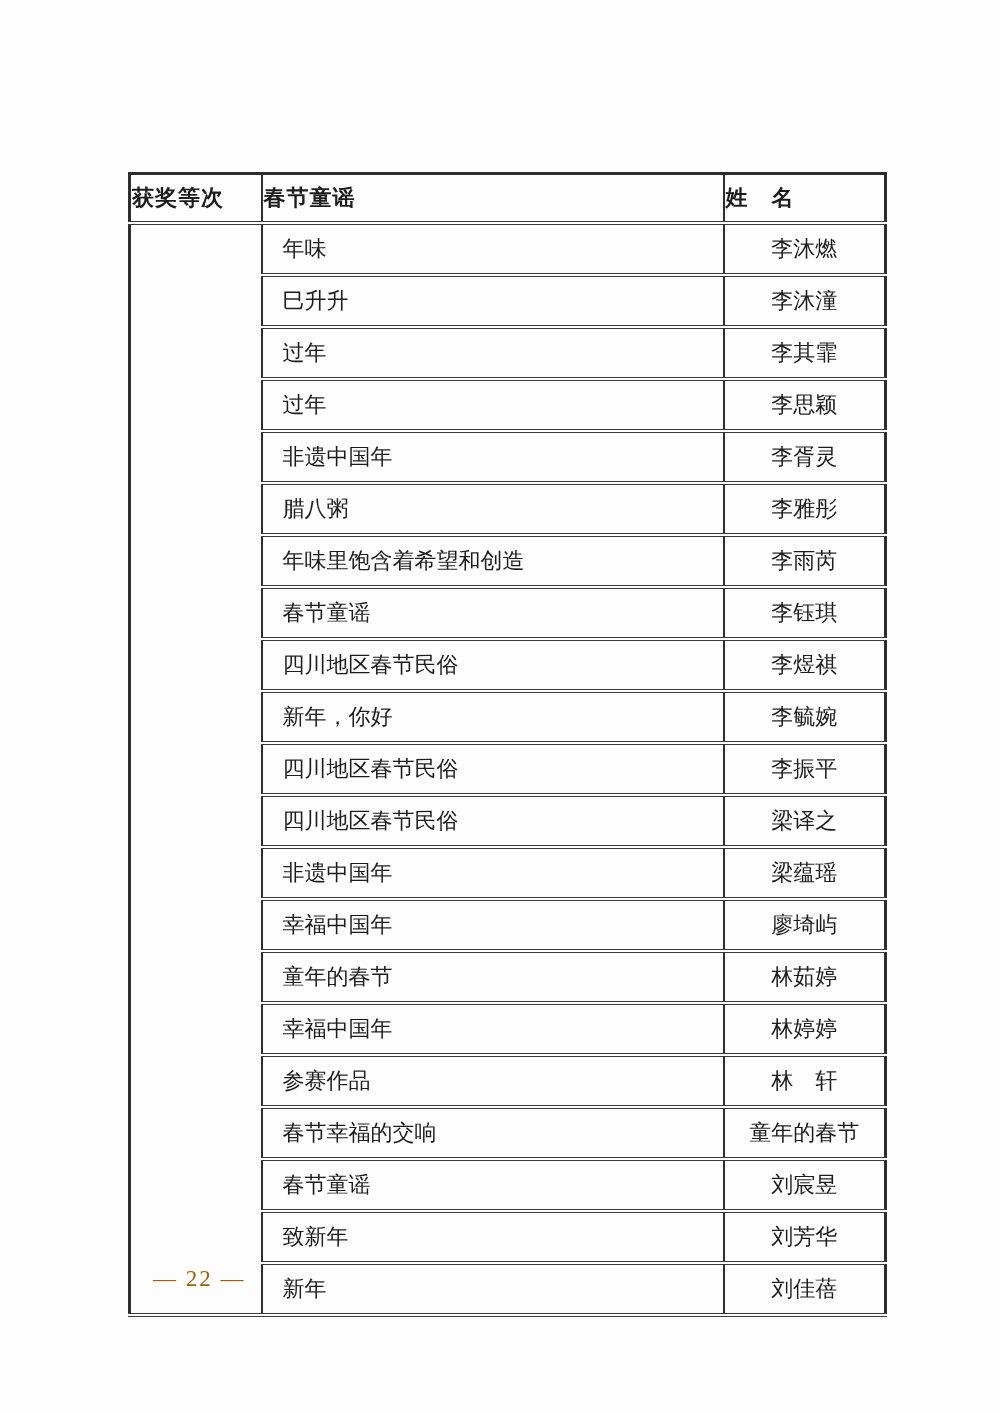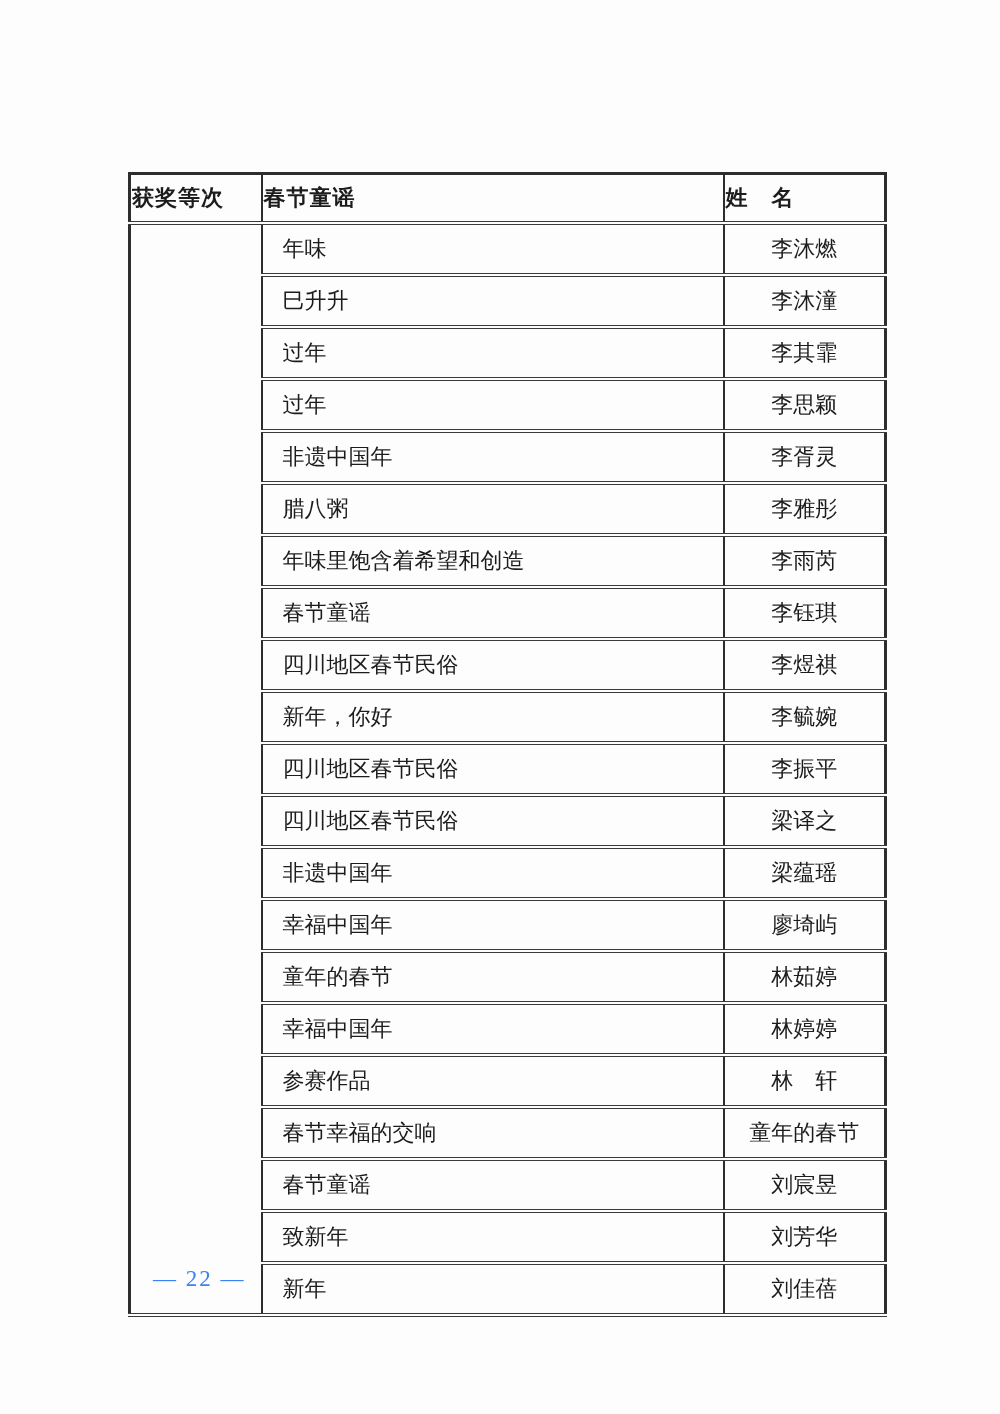--- a/index.html
+++ b/index.html
@@ -58,21 +58,21 @@
   }
   td.name-cell {
     text-align: center;
   }
   .page-footer {
     position: absolute;
     left: 153px;
     top: 1266px;
     font-size: 23px;
     letter-spacing: 2px;
-    color: #3b82f6;
+    color: #a16207;
   }
 </style>
 </head>
 <body>
 
 <div class="page">
 
   <table class="award-table">
     <colgroup>
       <col class="c-level">

